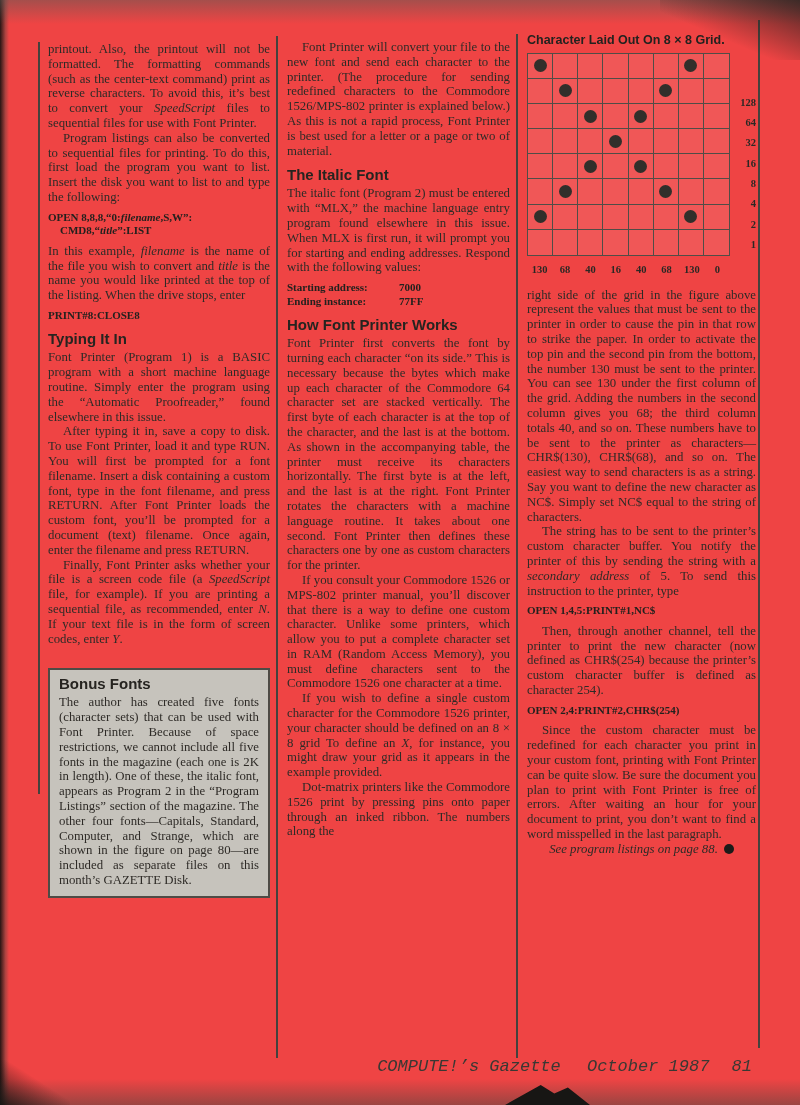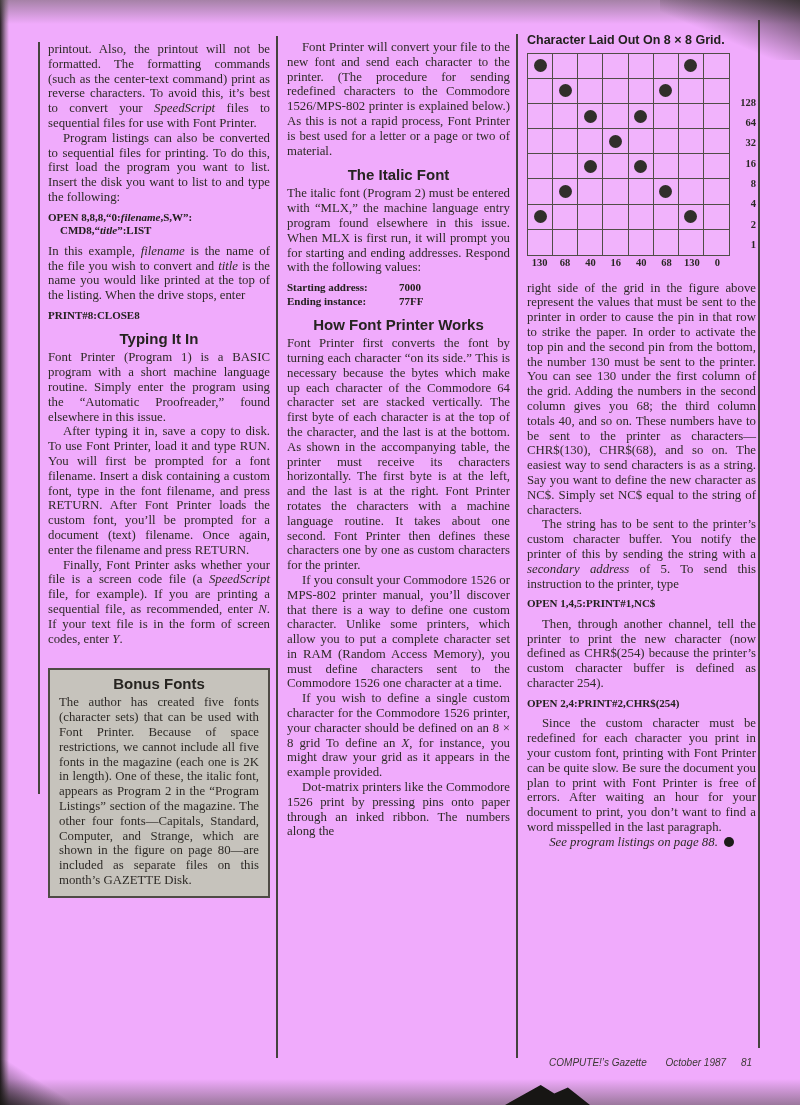--- a/index.html
+++ b/index.html
@@ -1,17 +1,17 @@
 <!DOCTYPE html>
 <html><head>
 <meta charset="utf-8">
 <style>
   html,body{margin:0;padding:0;}
   body{width:800px;height:1105px;overflow:hidden;background:#b8b5af;}
-  .page{position:relative;width:800px;height:1105px;background:#f0abfc;
+  .page{position:relative;width:800px;height:1105px;background:#ef4444;
         font-family:"Liberation Serif",serif;color:#2e2b27;}
   
   .edge-left{position:absolute;left:0;top:0;bottom:0;width:9px;
      background:linear-gradient(90deg,rgba(18,16,14,.9),rgba(70,66,60,.4) 60%,rgba(0,0,0,0));}
   .edge-top{position:absolute;left:0;top:0;right:0;height:24px;
      background:linear-gradient(180deg,rgba(92,89,83,.5),rgba(0,0,0,0));}
   .edge-bottom{position:absolute;left:0;bottom:0;right:0;height:26px;
      background:linear-gradient(0deg,rgba(72,69,63,.5),rgba(0,0,0,0));}
   .corner-tr{position:absolute;right:0;top:0;width:140px;height:60px;
      background:linear-gradient(to bottom left,rgba(35,33,30,.8),rgba(0,0,0,0) 60%);}
@@ -26,21 +26,21 @@
   .rule3{left:516px;top:34px;height:1024px;}
   .rule4{left:758px;top:20px;height:1028px;}
   
   .col{position:absolute;font-size:12.8px;line-height:14.8px;text-align:justify;}
   .col-left{left:48px;top:42px;width:222px;}
   .col-mid{left:287px;top:40px;width:223px;}
   .col-right{left:527px;top:33px;width:229px;}
   .p{margin:0;}
   .p.ind{text-indent:15px;}
   .h2{font-family:"Liberation Sans",sans-serif;font-weight:bold;font-size:15px;
-      line-height:18px;margin:8px 0 2px;color:#262420;text-align:center;}
+      line-height:18px;margin:8px 0 2px;color:#262420;text-align:left;}
   .i{font-style:italic;}
   .code{font-weight:bold;font-size:11px;line-height:13.5px;margin:6px 0;color:#23211e;
         text-align:left;}
   .code .cont{padding-left:12px;}
   .trow{display:flex;}
   .tlbl{width:112px;}
   .box{border:2px solid #4e4b45;background:#c6c3bc;padding:5px 9px 8px;margin-top:22px;}
   .box .h2{margin-top:0;}
   .sig{display:flex;justify-content:center;align-items:center;font-style:italic;}
   .endmark{width:10px;height:10px;border-radius:50%;background:#1c1b19;display:inline-block;
@@ -54,26 +54,26 @@
         display:grid;grid-template-columns:repeat(8,1fr);grid-template-rows:repeat(8,1fr);
         background:rgba(255,255,255,.10);box-sizing:content-box;flex:0 0 auto;}
   .cell{border-right:1px solid #504d47;border-bottom:1px solid #504d47;position:relative;}
   .cell.lastc{border-right:none;}
   .cell.lastr{border-bottom:none;}
   .dot{position:absolute;left:50%;top:50%;width:13px;height:13px;margin:-6.5px 0 0 -6.5px;
        border-radius:50%;background:#312f2b;}
   .row-labels{display:flex;flex-direction:column;width:26px;font-weight:bold;font-size:10.5px;
               text-align:right;color:#2a2824;margin-top:40px;}
   .row-labels span{flex:1;display:flex;align-items:center;justify-content:flex-end;}
-  .col-labels{display:flex;width:203px;margin-top:0;font-weight:bold;font-size:10.5px;
+  .col-labels{display:flex;width:203px;margin-top:7px;font-weight:bold;font-size:10.5px;
               color:#2a2824;}
   .col-labels span{flex:1;text-align:center;}
   
-  .footer{position:absolute;right:48px;top:1057px;font-family:Liberation Sans, sans-serif;
-          font-style:italic;font-size:10px;color:#3a3833;}
+  .footer{position:absolute;right:48px;top:1057px;font-family:Liberation Mono, monospace;
+          font-style:italic;font-size:17px;color:#3a3833;}
   .footer .iss{margin-left:16px;}
   .footer .pg{margin-left:12px;}
 </style>
 </head>
 <body>
 
 <div class="page">
 
   <div class="rule rule1"></div>
   <div class="rule rule2"></div>

